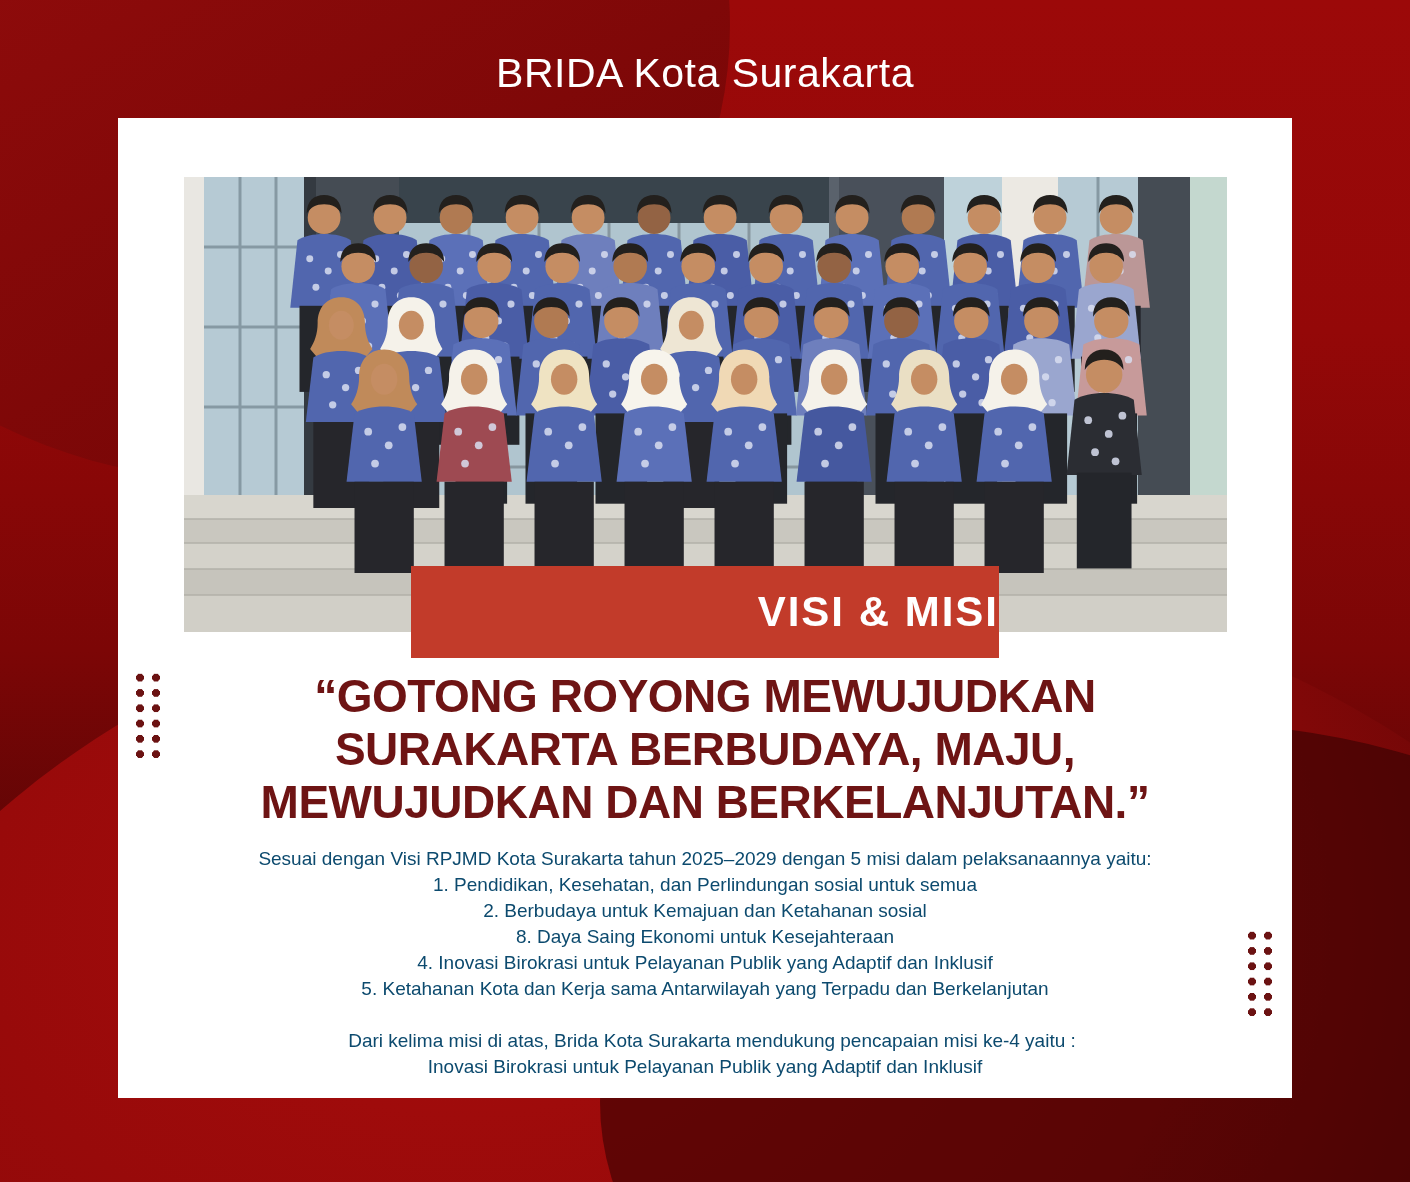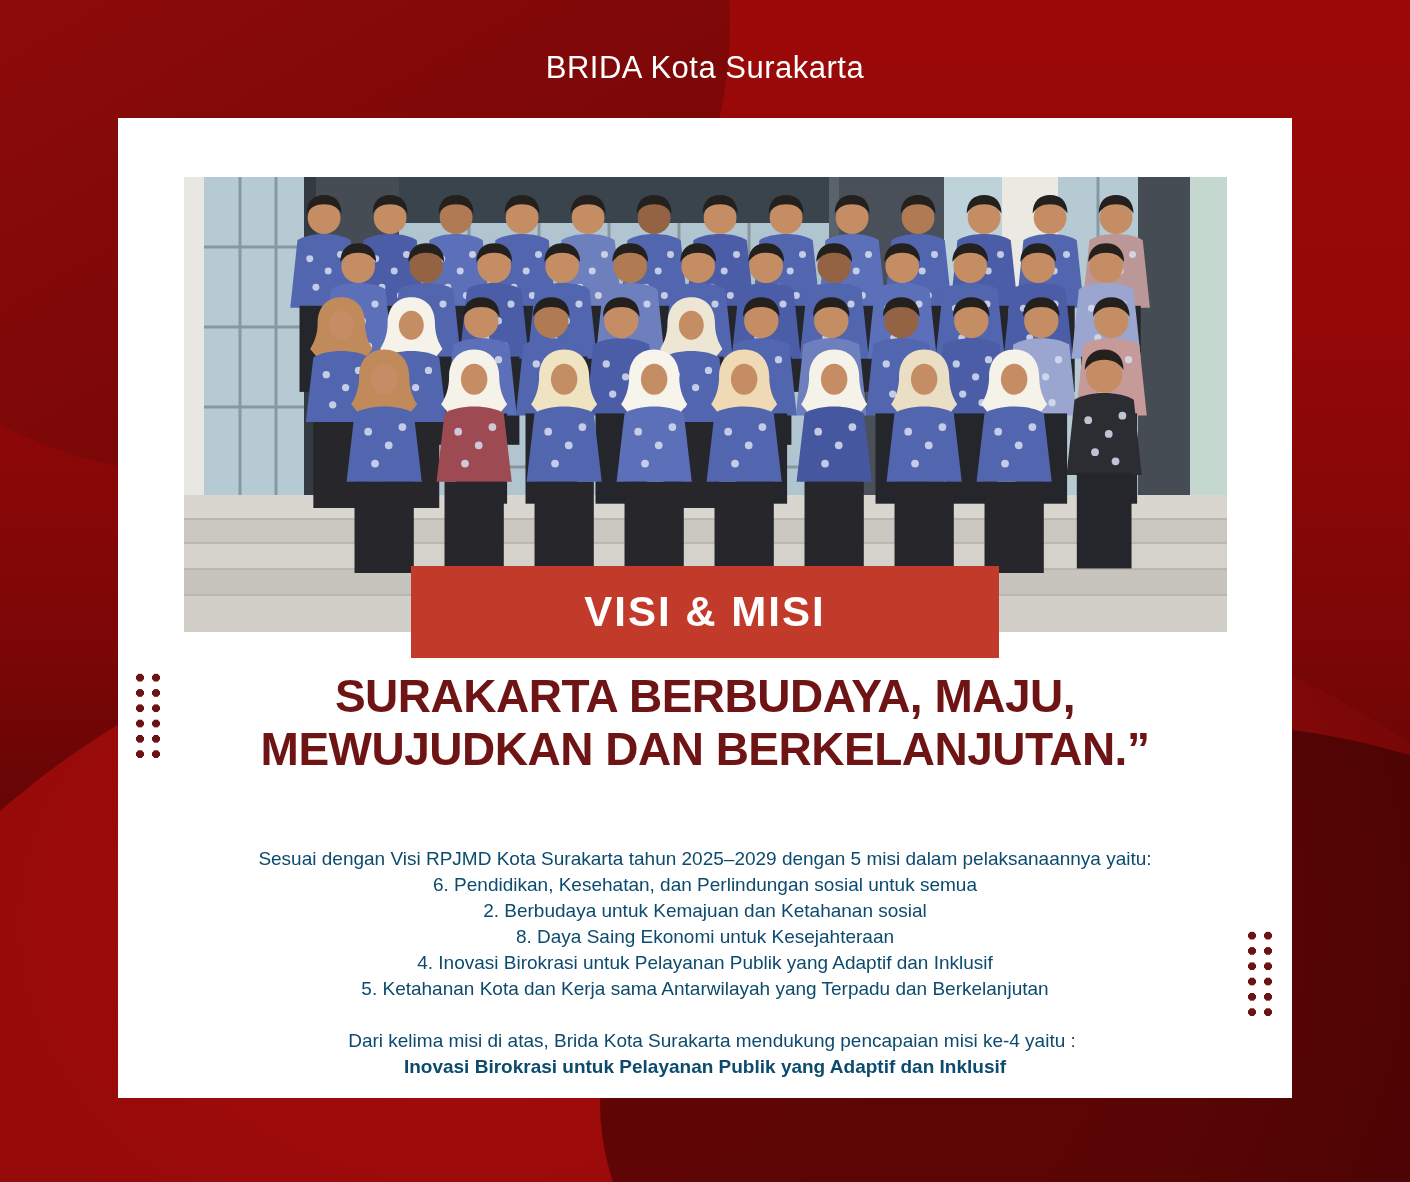--- a/index.html
+++ b/index.html
@@ -13,46 +13,46 @@
              border-radius: 50%;
              background: linear-gradient(150deg, #8f0b0b 35%, #7a0707 78%); }
   .swoosh { position: absolute; left: -200px; top: 560px; width: 1900px; height: 1300px;
             border-radius: 50%;
             background: radial-gradient(ellipse at 35% 28%, #a70c0c 0%, #900909 42%, #550505 74%, #3a0303 100%); }
   .corner-br { position: absolute; right: -340px; bottom: -300px; width: 1150px; height: 760px;
                border-radius: 50%; background: #2e0202; opacity: .55; }
 
   
   .page-title { position: absolute; top: 50px; left: 0; width: 100%; margin: 0;
-                text-align: center; color: #ffffff; font-size: 31px; font-weight: 400;
+                text-align: center; color: #ffffff; font-size: 41px; font-weight: 400;
                 letter-spacing: 0.5px; z-index: 2; }
 
   
   .card { position: absolute; left: 118px; top: 118px; width: 1174px; height: 980px;
           background: #ffffff; z-index: 3; }
 
   .photo { position: absolute; left: 66px; top: 59px; width: 1043px; height: 455px;
            margin: 0; overflow: hidden; background: #9aa1a6; }
   .photo svg { display: block; }
 
   .banner { position: absolute; left: 293px; top: 448px; width: 588px; height: 92px;
             background: #c23b2a; color: #ffffff; display: flex; align-items: center;
-            justify-content: center; z-index: 4; }
+            justify-content: flex-end; z-index: 4; }
   .banner span { font-size: 42px; font-weight: 700; letter-spacing: 2px; }
 
   .quote { position: absolute; left: 0; top: 552px; width: 100%; margin: 0;
            text-align: center; color: #6e1414; font-size: 46px; font-weight: 700;
            line-height: 53px; letter-spacing: -0.5px; }
   .quote span { display: block; }
 
   .bodytext { position: absolute; left: 0; top: 728px; width: 100%;
               text-align: center; color: #0c4a6e; font-size: 19px; line-height: 26px; }
   .bodytext p { margin: 0; }
   .bodytext .support { margin-top: 26px; padding-left: 14px; }
-  .bodytext .support-bold { font-weight: 700; }
+  .bodytext .support-bold { font-weight: 400; }
 
   
   .dots { position: absolute; width: 32px; height: 92px;
           background-image: radial-gradient(circle 4.2px, #6b1212 97%, rgba(107,18,18,0) 100%);
           background-size: 16px 15.3px; }
   .dots-left  { left: 14px;   top: 552px; }
   .dots-right { left: 1126px; top: 810px; }
 </style>
 </head>
 <body>
@@ -202,27 +202,28 @@
           <use href="#pm" transform="translate(870 168) scale(2.28)" style="--shirt:#2b2d33"></use>
         </g>
       </svg>
     </figure>
 
     <div class="banner">
       <span>VISI &amp; MISI</span>
     </div>
 
     <h2 class="quote">
+      <span>“GOTONG ROYONG MEWUJUDKAN</span>
       <span>SURAKARTA BERBUDAYA, MAJU,</span>
       <span>MEWUJUDKAN DAN BERKELANJUTAN.”</span>
     </h2>
 
     <div class="bodytext">
       <p>Sesuai dengan Visi RPJMD Kota Surakarta tahun 2025–2029 dengan 5 misi dalam pelaksanaannya yaitu:</p>
-      <p>6. Pendidikan, Kesehatan, dan Perlindungan sosial untuk semua</p>
+      <p>1. Pendidikan, Kesehatan, dan Perlindungan sosial untuk semua</p>
       <p>2. Berbudaya untuk Kemajuan dan Ketahanan sosial</p>
       <p>8. Daya Saing Ekonomi untuk Kesejahteraan</p>
       <p>4. Inovasi Birokrasi untuk Pelayanan Publik yang Adaptif dan Inklusif</p>
       <p>5. Ketahanan Kota dan Kerja sama Antarwilayah yang Terpadu dan Berkelanjutan</p>
       <p class="support">Dari kelima misi di atas, Brida Kota Surakarta mendukung pencapaian misi ke-4 yaitu :</p>
       <p class="support-bold">Inovasi Birokrasi untuk Pelayanan Publik yang Adaptif dan Inklusif</p>
     </div>
 
     <div class="dots dots-left"></div>
     <div class="dots dots-right"></div>

